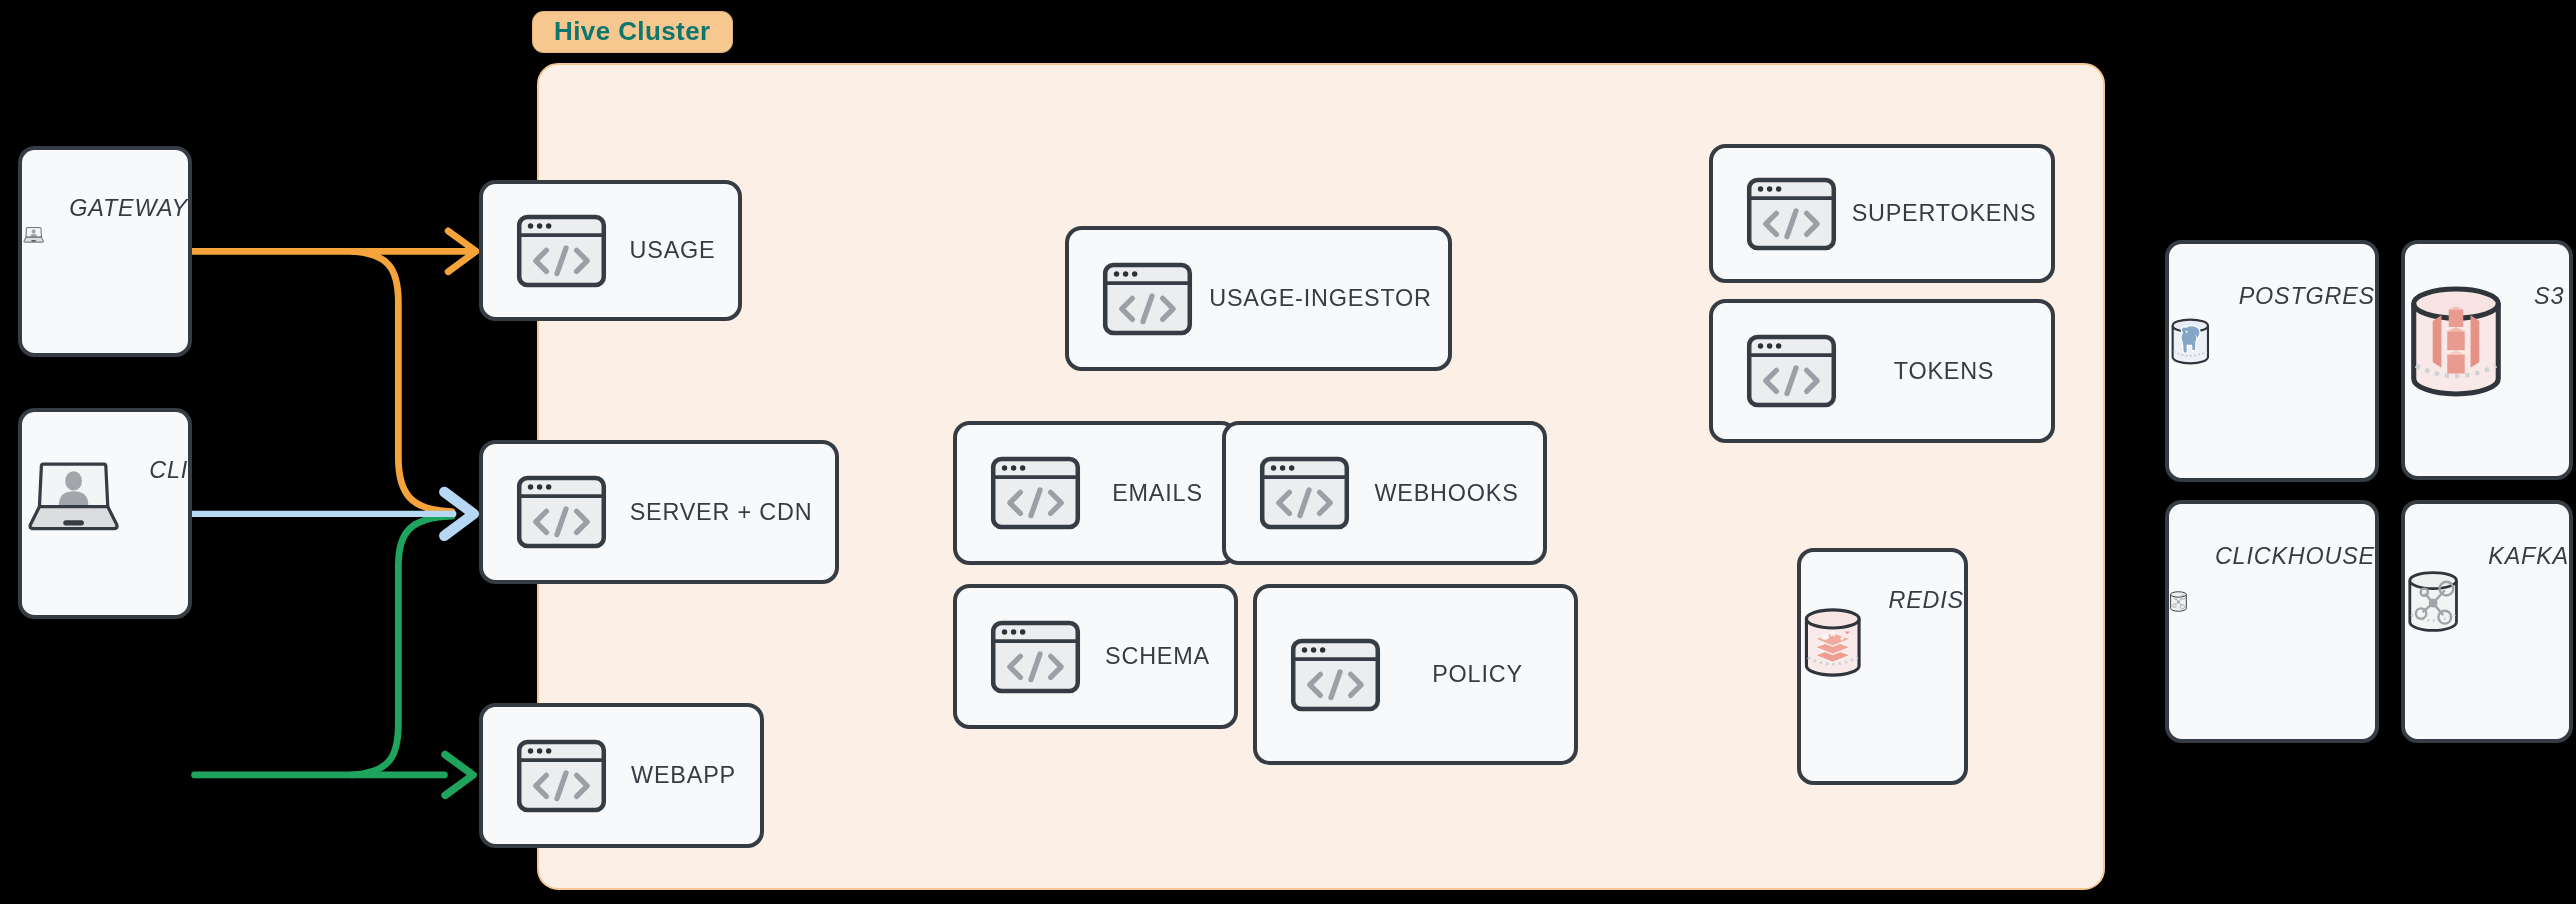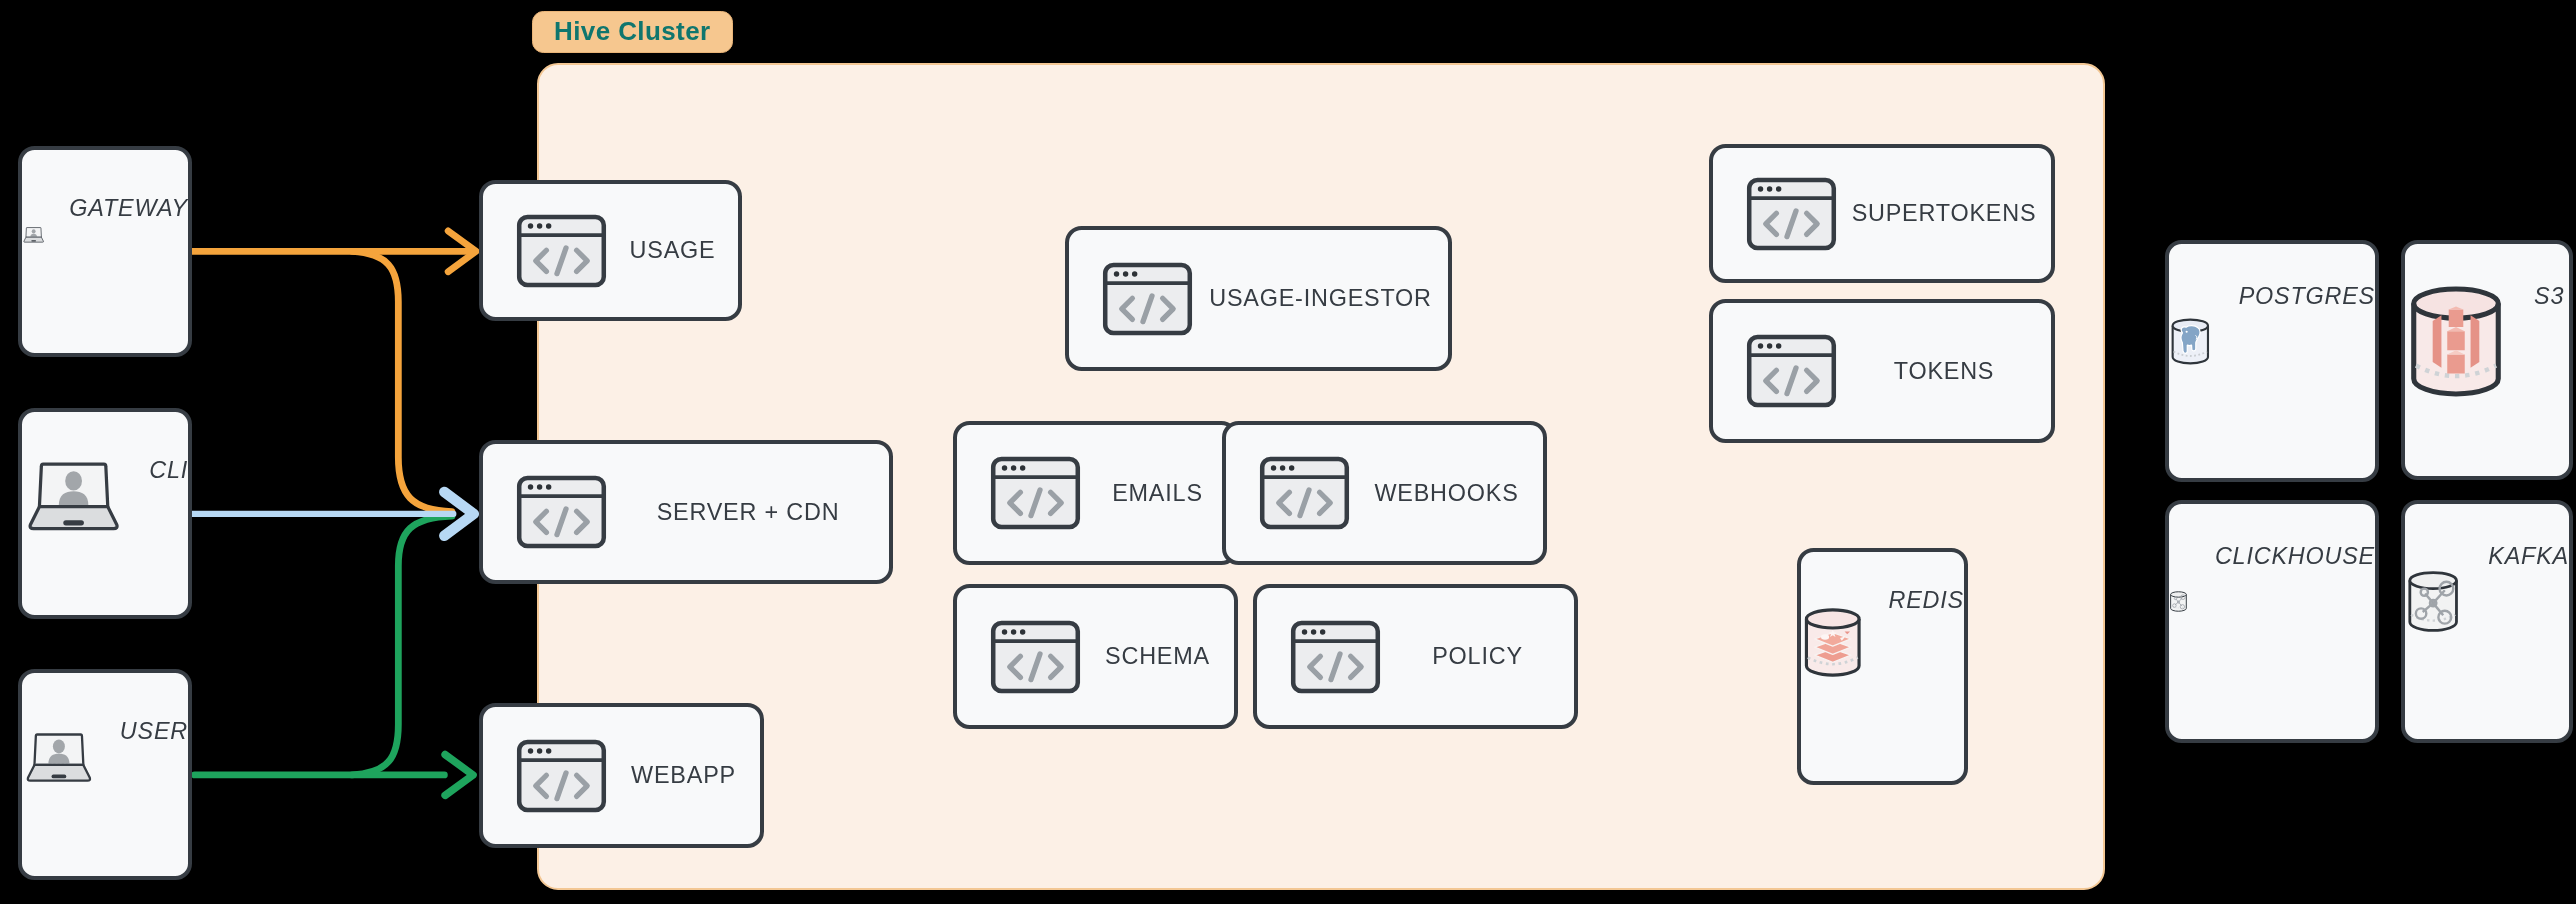--- a/index.html
+++ b/index.html
@@ -163,34 +163,28 @@
         <use href="#sym-laptop"></use>
       </svg>
     <div class="client-label">GATEWAY</div>
   </div>
   <div class="node col client" style="left:18px;top:408px;width:174px;height:211px">
     <svg width="115" height="80" viewBox="0 0 160 112">
         <use href="#sym-laptop"></use>
       </svg>
     <div class="client-label">CLI</div>
   </div>
-  <div class="node col client" style="left:18px;top:669px;width:174px;height:211px">
-    <svg width="115" height="80" viewBox="0 0 160 112">
-        <use href="#sym-laptop"></use>
-      </svg>
-    <div class="client-label">USER</div>
-  </div>
 
   <div class="node svc" style="left:479px;top:180px;width:263px;height:141px">
     <svg class="win" width="91" height="74" viewBox="0 0 120 98">
         <use href="#sym-window"></use>
       </svg>
     <div class="svc-label">USAGE</div>
   </div>
-  <div class="node svc" style="left:479px;top:440px;width:414px;height:144px">
+  <div class="node svc" style="left:479px;top:440px;width:360px;height:144px">
     <svg class="win" width="91" height="74" viewBox="0 0 120 98">
         <use href="#sym-window"></use>
       </svg>
     <div class="svc-label">SERVER + CDN</div>
   </div>
   <div class="node svc" style="left:479px;top:703px;width:285px;height:145px">
     <svg class="win" width="91" height="74" viewBox="0 0 120 98">
         <use href="#sym-window"></use>
       </svg>
     <div class="svc-label">WEBAPP</div>
@@ -212,21 +206,21 @@
         <use href="#sym-window"></use>
       </svg>
     <div class="svc-label">WEBHOOKS</div>
   </div>
   <div class="node svc" style="left:953px;top:584px;width:285px;height:145px">
     <svg class="win" width="91" height="74" viewBox="0 0 120 98">
         <use href="#sym-window"></use>
       </svg>
     <div class="svc-label">SCHEMA</div>
   </div>
-  <div class="node svc" style="left:1253px;top:584px;width:325px;height:145px">
+  <div class="node svc" style="left:1253px;top:584px;width:325px;height:181px">
     <svg class="win" width="91" height="74" viewBox="0 0 120 98">
         <use href="#sym-window"></use>
       </svg>
     <div class="svc-label">POLICY</div>
   </div>
   <div class="node svc" style="left:1709px;top:144px;width:346px;height:139px">
     <svg class="win" width="91" height="74" viewBox="0 0 120 98">
         <use href="#sym-window"></use>
       </svg>
     <div class="svc-label">SUPERTOKENS</div>

